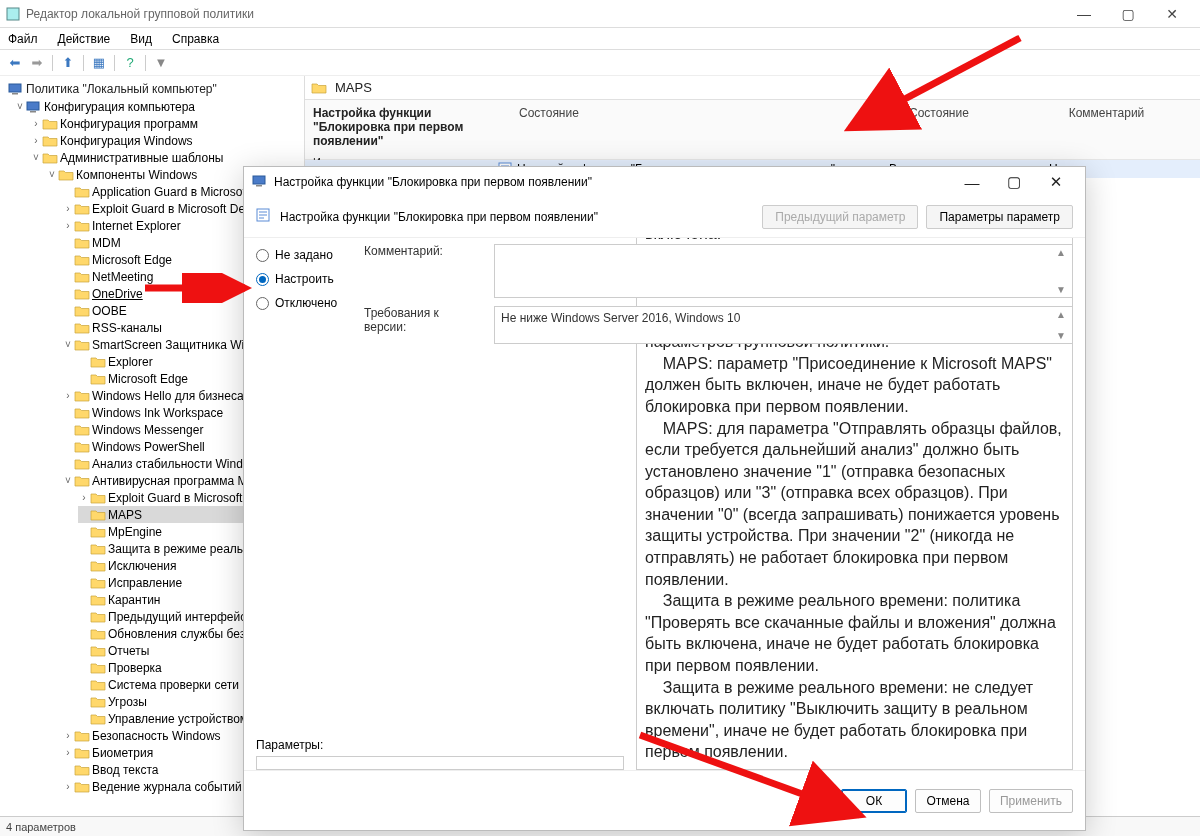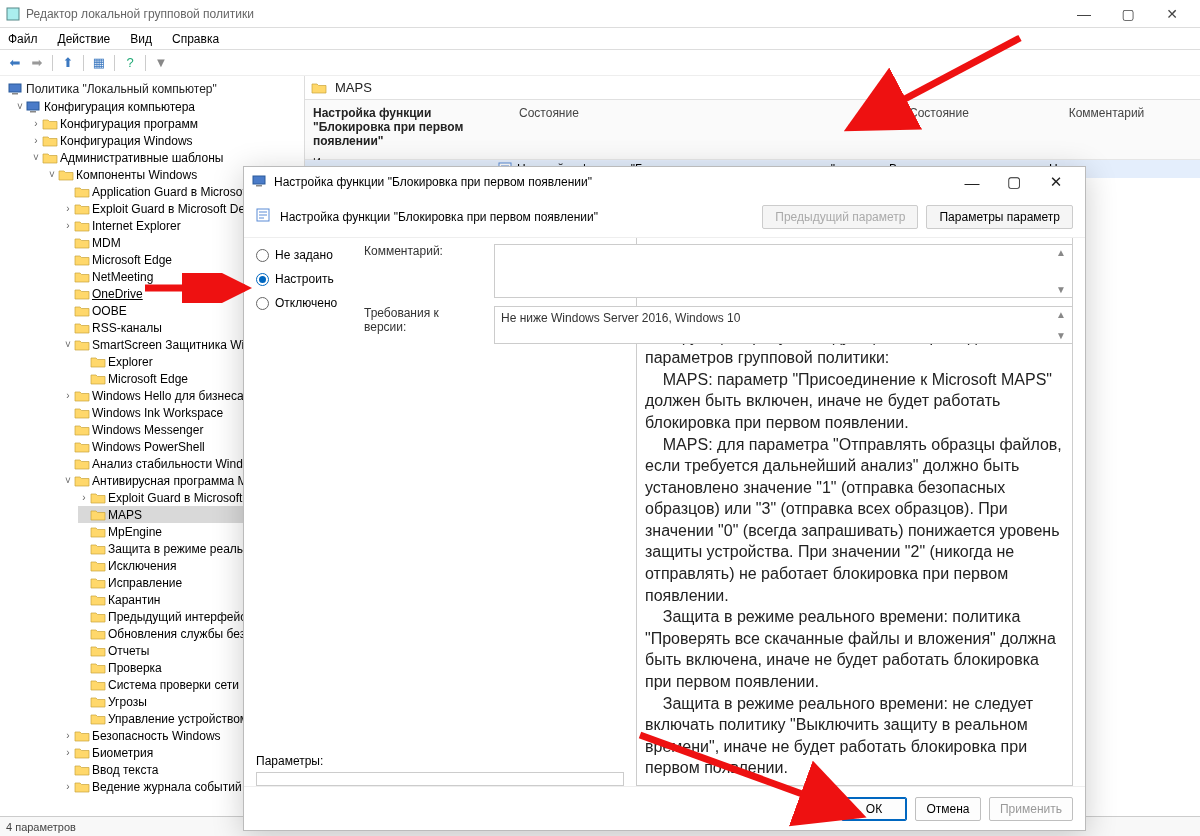--- a/index.html
+++ b/index.html
@@ -158,21 +158,21 @@
   .helppane {
     flex: 1; display: flex; flex-direction: column;
   }
   .panetitle { margin-bottom: 4px; }
   .panebox {
     flex: 1; border: 1px solid #ccc; background: #fff;
     padding: 6px 8px; font-size: 16px; line-height: 1.35;
     overflow: hidden; color: #222;
   }
   .dlg-footer {
-    height: 44px; display: flex; align-items: center;
+    height: 60px; display: flex; align-items: center;
     justify-content: flex-end; gap: 8px; padding: 0 12px;
     border-top: 1px solid #eee;
     text-align: center;
   }
   .btn {
     min-width: 66px; height: 24px; border: 1px solid #bfbfbf;
     background: #fdfdfd; border-radius: 2px; font-size: 12px;
     display: inline-flex; align-items: center; justify-content: center;
     padding: 0 10px;
   }

